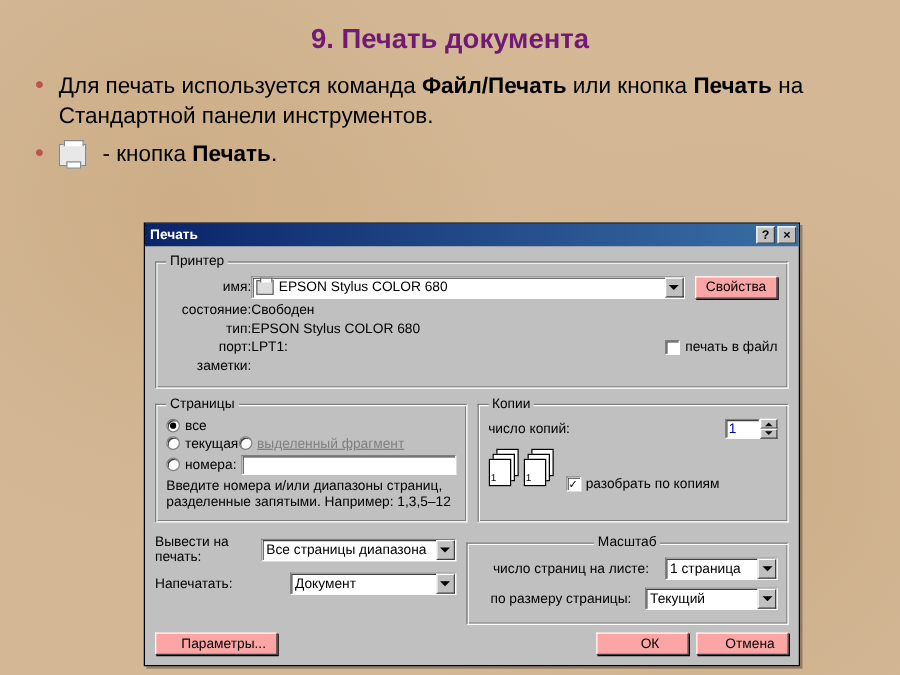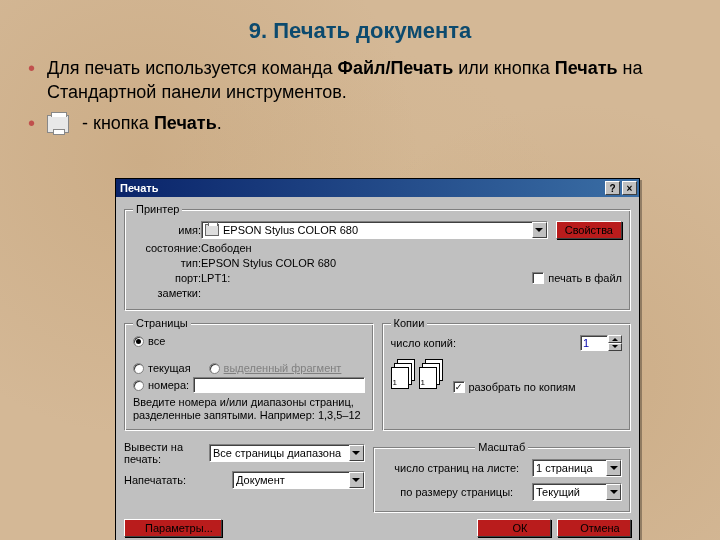--- a/index.html
+++ b/index.html
@@ -10,21 +10,21 @@
       radial-gradient(circle at 20% 30%, rgba(180,140,90,0.25) 0%, transparent 40%),
       radial-gradient(circle at 80% 70%, rgba(180,140,90,0.25) 0%, transparent 40%),
       radial-gradient(circle at 50% 50%, rgba(200,170,120,0.2) 0%, transparent 50%);
     font-family: Arial, sans-serif;
     position: relative;
   }
   .slide-title {
     text-align: center;
     font-size: 22px;
     font-weight: bold;
-    color: #0c4a6e;
+    color: #701a75;
     padding-top: 18px;
     padding-bottom: 12px;
   }
   .bullets {
     padding: 0 28px 0 28px;
   }
   .bullet {
     display: flex;
     align-items: flex-start;
     font-size: 18px;
@@ -132,32 +132,32 @@
   .dropdown .arrow::after {
     content: ""; border: 4px solid transparent; border-top-color: #000;
     margin-top: 3px;
   }
   .mini-printer {
     display:inline-block;width:14px;height:12px;background:#ddd;border:1px solid #666;margin-right:4px;position:relative;
   }
   .mini-printer::before{content:"";position:absolute;top:-3px;left:2px;width:8px;height:3px;background:#fff;border:1px solid #666;border-bottom:none;}
 
   .btn {
-    background: #b91c1c;
+    background: #fca5a5;
     border: 1px solid #fff;
     border-right-color: #404040; border-bottom-color: #404040;
     box-shadow: 1px 1px 0 #000;
     padding: 2px 8px;
     font-size: 11px;
     min-width: 64px;
     text-align: center;
   }
 
   .checkbox, .radio {
-    display: flex; align-items: flex-end; gap: 4px;
+    display: flex; align-items: flex-start; gap: 4px;
   }
   .checkbox-box {
     width: 12px; height: 12px; background: #fff;
     border: 1px solid #808080;
     border-right-color:#fff; border-bottom-color:#fff;
     box-shadow: inset 1px 1px 0 #404040;
     display: flex; align-items: center; justify-content: center;
     font-size: 9px;
   }
   .radio-dot {
@@ -273,21 +273,21 @@
         </div>
     </fieldset>
 
     <div class="two-col">
       <fieldset>
         <legend>Страницы</legend>
         <label class="radio">
             <span class="radio-dot sel"></span>
             <span>все</span>
           </label>
-        <div class="row" style="gap:18px;margin-top:15px;">
+        <div class="row" style="margin-top:2px;">
           <label class="radio">
               <span class="radio-dot"></span>
               <span>текущая</span>
             </label>
           <label class="radio disabled">
               <span class="radio-dot"></span>
               <span>выделенный фрагмент</span>
             </label>
         </div>
         <div class="row" style="margin-top:2px;gap:4px;">
@@ -354,21 +354,21 @@
         <legend>Масштаб</legend>
         <div class="row" style="margin-bottom:6px;">
           <span style="flex:1">число страниц на листе:</span>
           <div class="dropdown" style="width:90px">
             <span>1 страница</span>
             <span class="arrow"></span>
           </div>
         </div>
         <div class="row">
           <span style="flex:1">по размеру страницы:</span>
-          <div class="dropdown" style="width:90px">
+          <div class="dropdown" style="width:106px">
             <span>Текущий</span>
             <span class="arrow"></span>
           </div>
         </div>
       </fieldset>
     </div>
 
     <div class="bottom-row">
       <div class="btn">Параметры...</div>
       <span class="spacer"></span>

